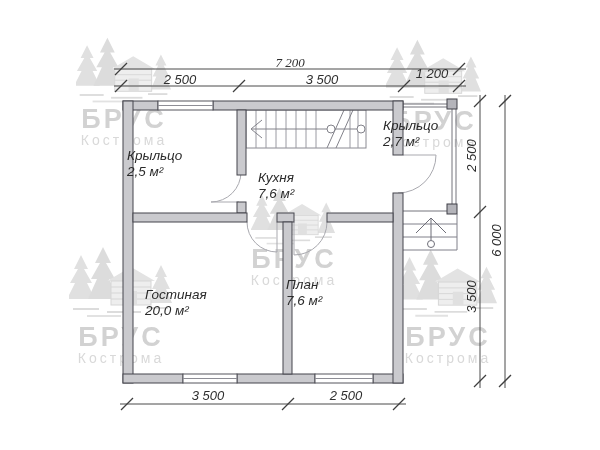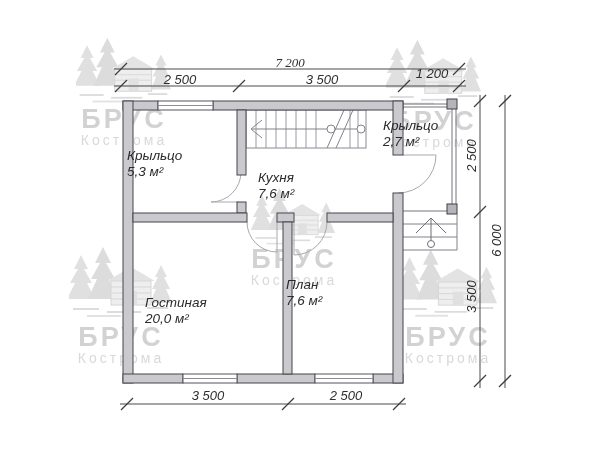--- a/index.html
+++ b/index.html
@@ -187,31 +187,31 @@
   <div class="dim" style="left:282px;top:72px;">3 500</div>
   <div class="dim" style="left:392px;top:66px;font-style:italic;">1 200</div>
   <div class="dim vert" style="left:431px;top:148px;">2 500</div>
   <div class="dim vert" style="left:431px;top:289px;">3 500</div>
   <div class="dim vert" style="left:456px;top:233px;">6 000</div>
   <div class="dim" style="left:168px;top:388px;">3 500</div>
   <div class="dim" style="left:306px;top:388px;">2 500</div>
 
   <div class="room-label" style="left:127px;top:148px;width:120px;">
     <div>Крыльцо</div>
-    <div>5,3 м²</div>
+    <div>2,5 м²</div>
   </div>
   <div class="room-label" style="left:258px;top:170px;width:120px;">
     <div>Кухня</div>
     <div>7,6 м²</div>
   </div>
   <div class="room-label" style="left:383px;top:118px;width:95px;">
     <div>Крыльцо</div>
     <div>2,7 м²</div>
   </div>
-  <div class="room-label" style="left:145px;top:287px;width:120px;margin-top:8px;">
+  <div class="room-label" style="left:145px;top:287px;width:120px;">
     <div>Гостиная</div>
     <div>20,0 м²</div>
   </div>
   <div class="room-label" style="left:286px;top:277px;width:120px;">
     <div>План</div>
     <div>7,6 м²</div>
   </div>
 
 </div>
 

